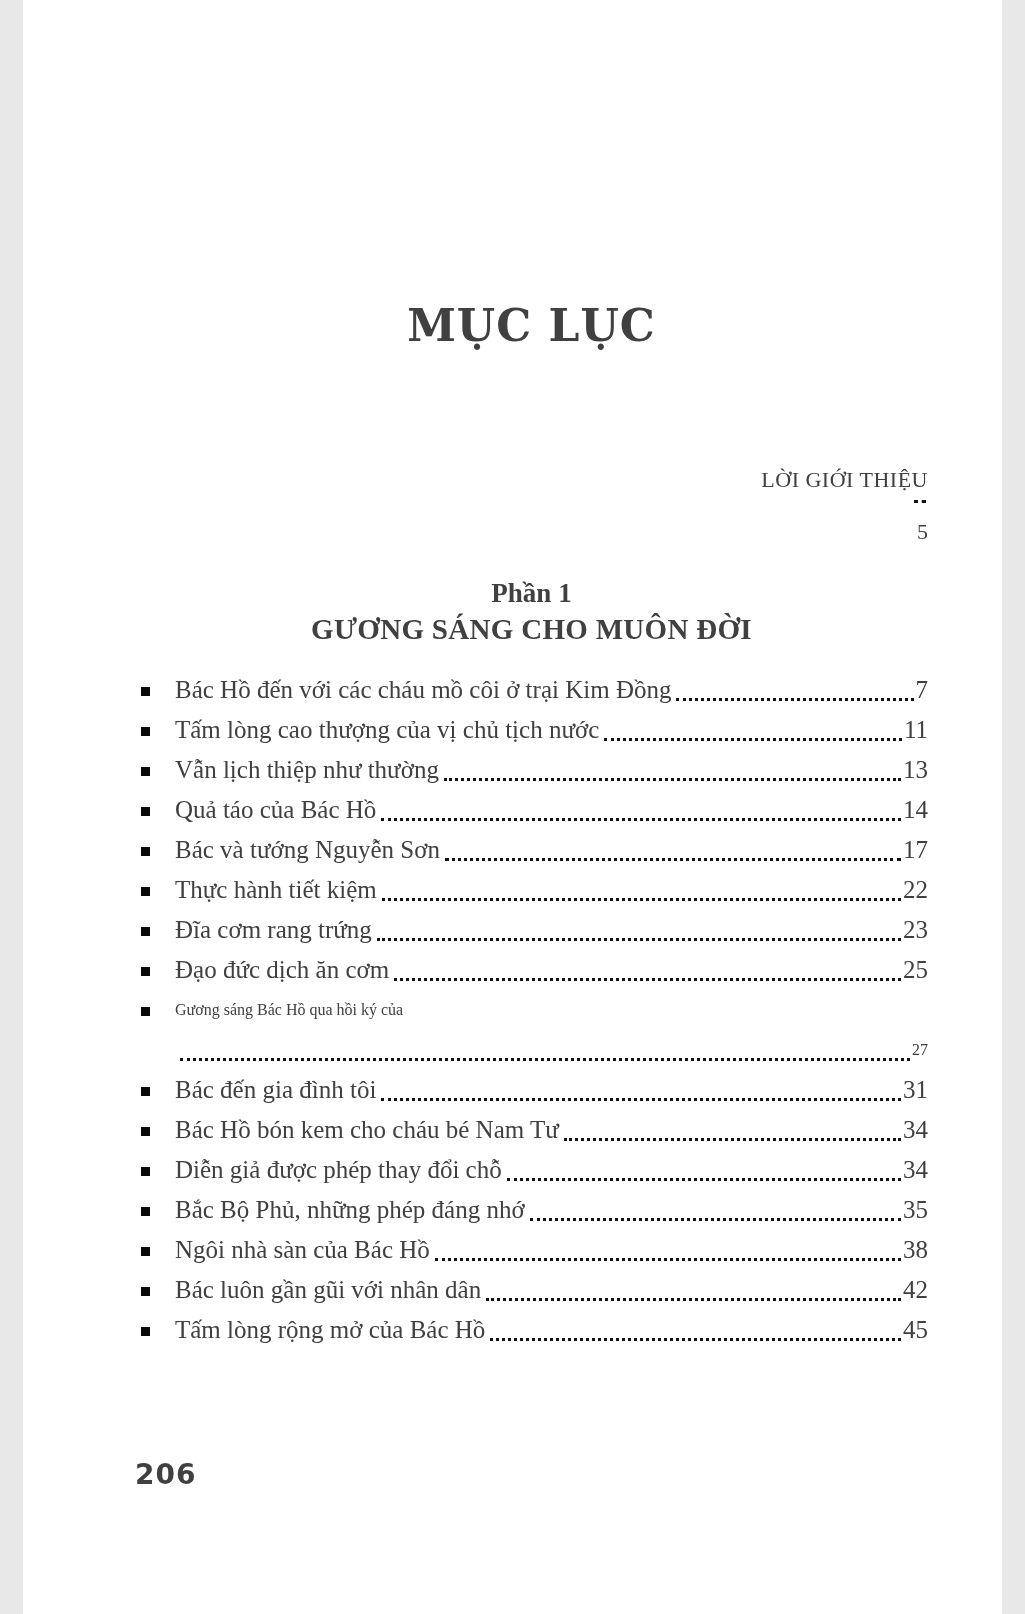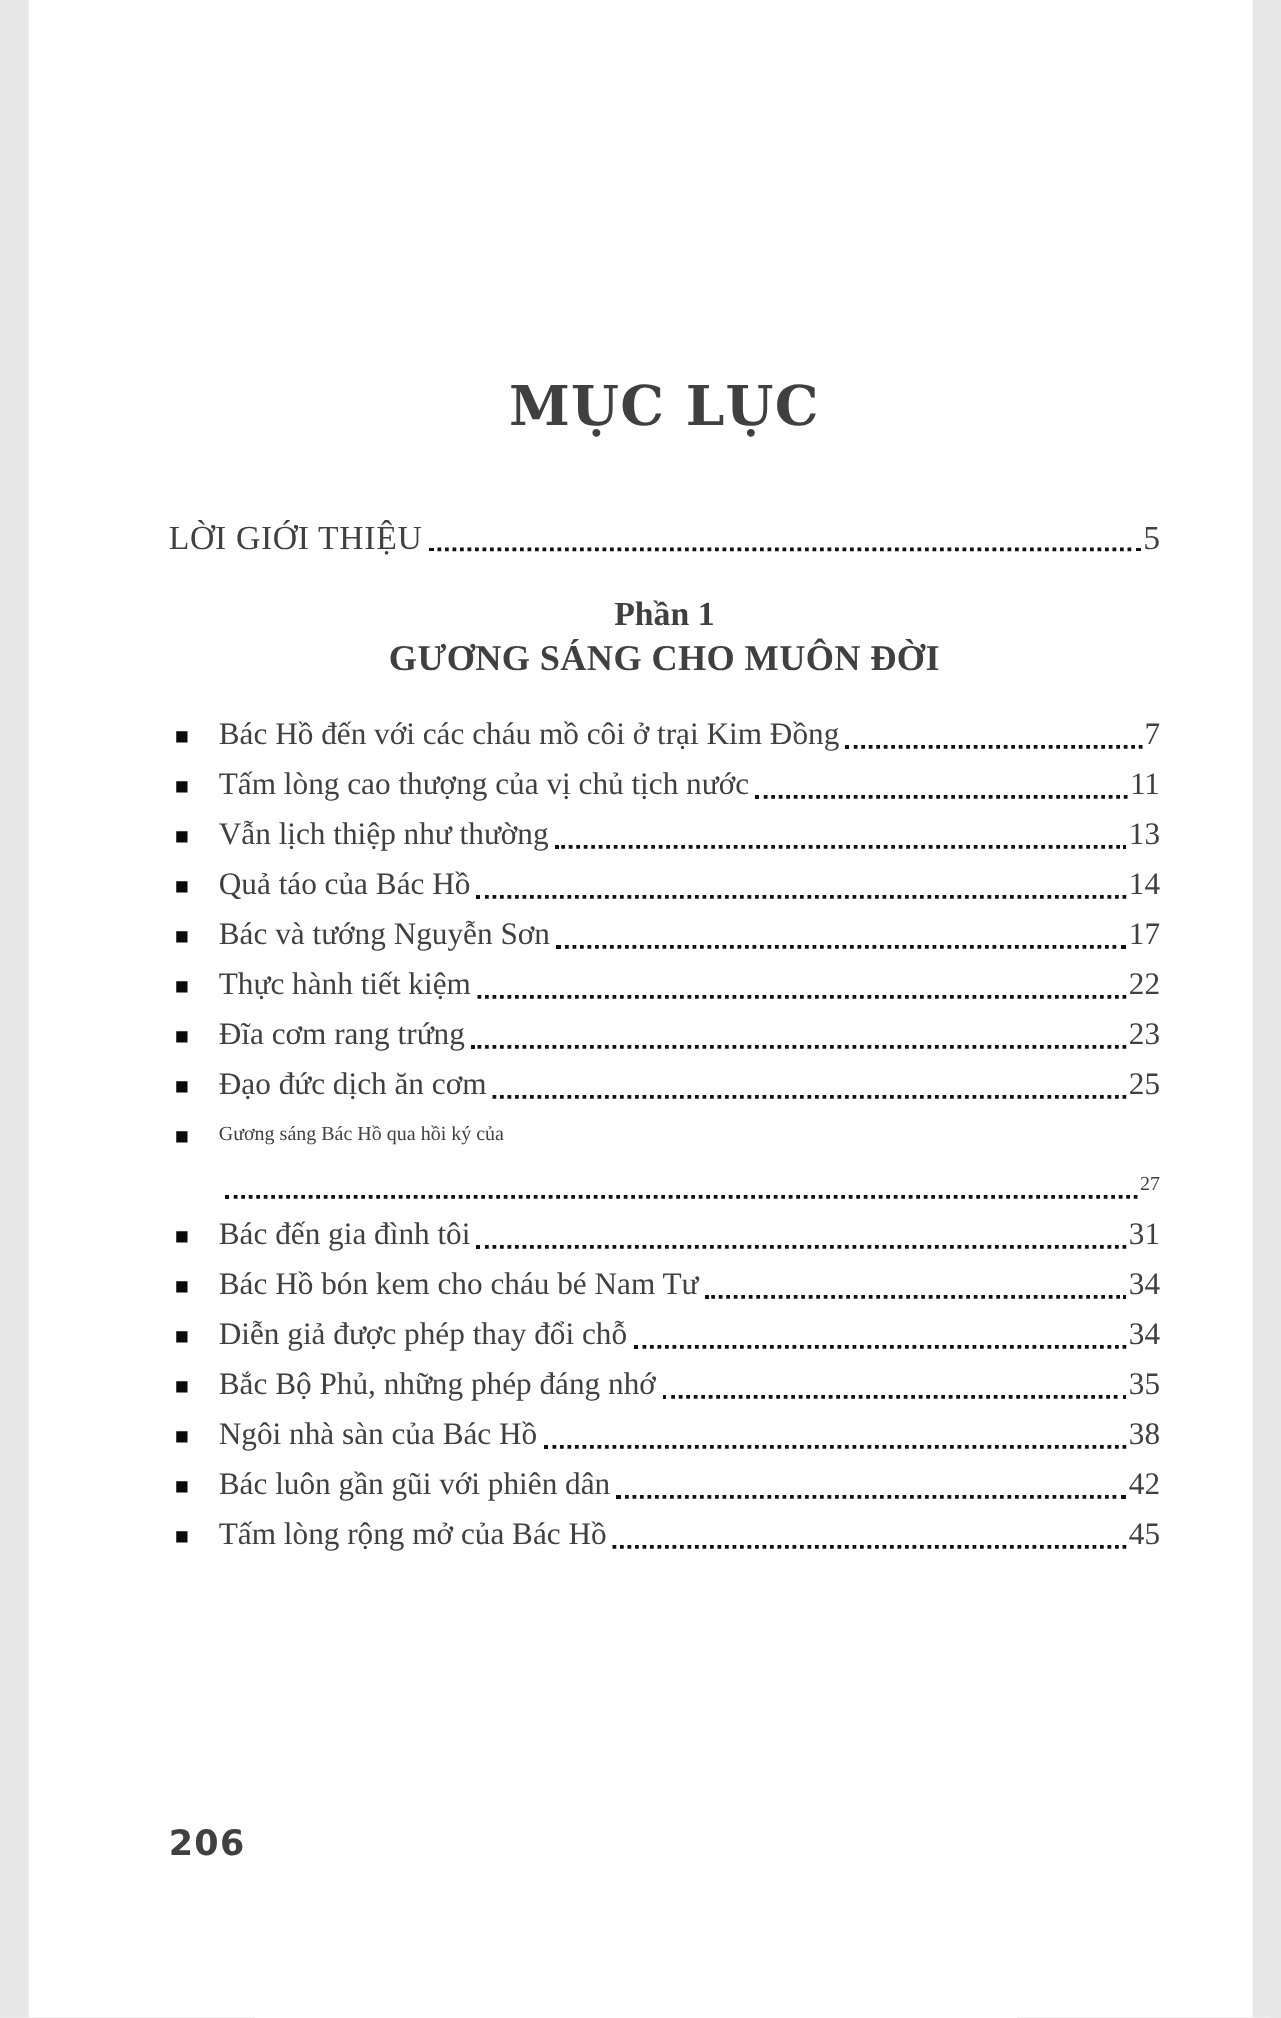--- a/index.html
+++ b/index.html
@@ -34,22 +34,23 @@
     letter-spacing: 1px;
   }
   .toc-row {
     display: flex;
     align-items: flex-end;
     font-size: 25px;
     line-height: 40px;
     white-space: nowrap;
   }
   .intro-row {
-    margin-top: 60px;
-    font-size: 27px;
+    margin-top: 110px;
+    font-size: 22px;
+    flex-direction: column;
   }
   .intro-label {
     letter-spacing: 0.5px;
   }
   .part-label {
     margin-top: 23px;
     text-align: center;
     font-weight: 700;
     font-size: 27px;
     line-height: 36px;
@@ -218,21 +219,21 @@
 
       <div class="toc-row">
         <span class="bullet"></span>
         <span class="entry-title">Ngôi nhà sàn của Bác Hồ</span>
         <span class="leader"></span>
         <span class="entry-page">38</span>
       </div>
 
       <div class="toc-row">
         <span class="bullet"></span>
-        <span class="entry-title">Bác luôn gần gũi với phiên dân</span>
+        <span class="entry-title">Bác luôn gần gũi với nhân dân</span>
         <span class="leader"></span>
         <span class="entry-page">42</span>
       </div>
 
       <div class="toc-row">
         <span class="bullet"></span>
         <span class="entry-title">Tấm lòng rộng mở của Bác Hồ</span>
         <span class="leader"></span>
         <span class="entry-page">45</span>
       </div>

